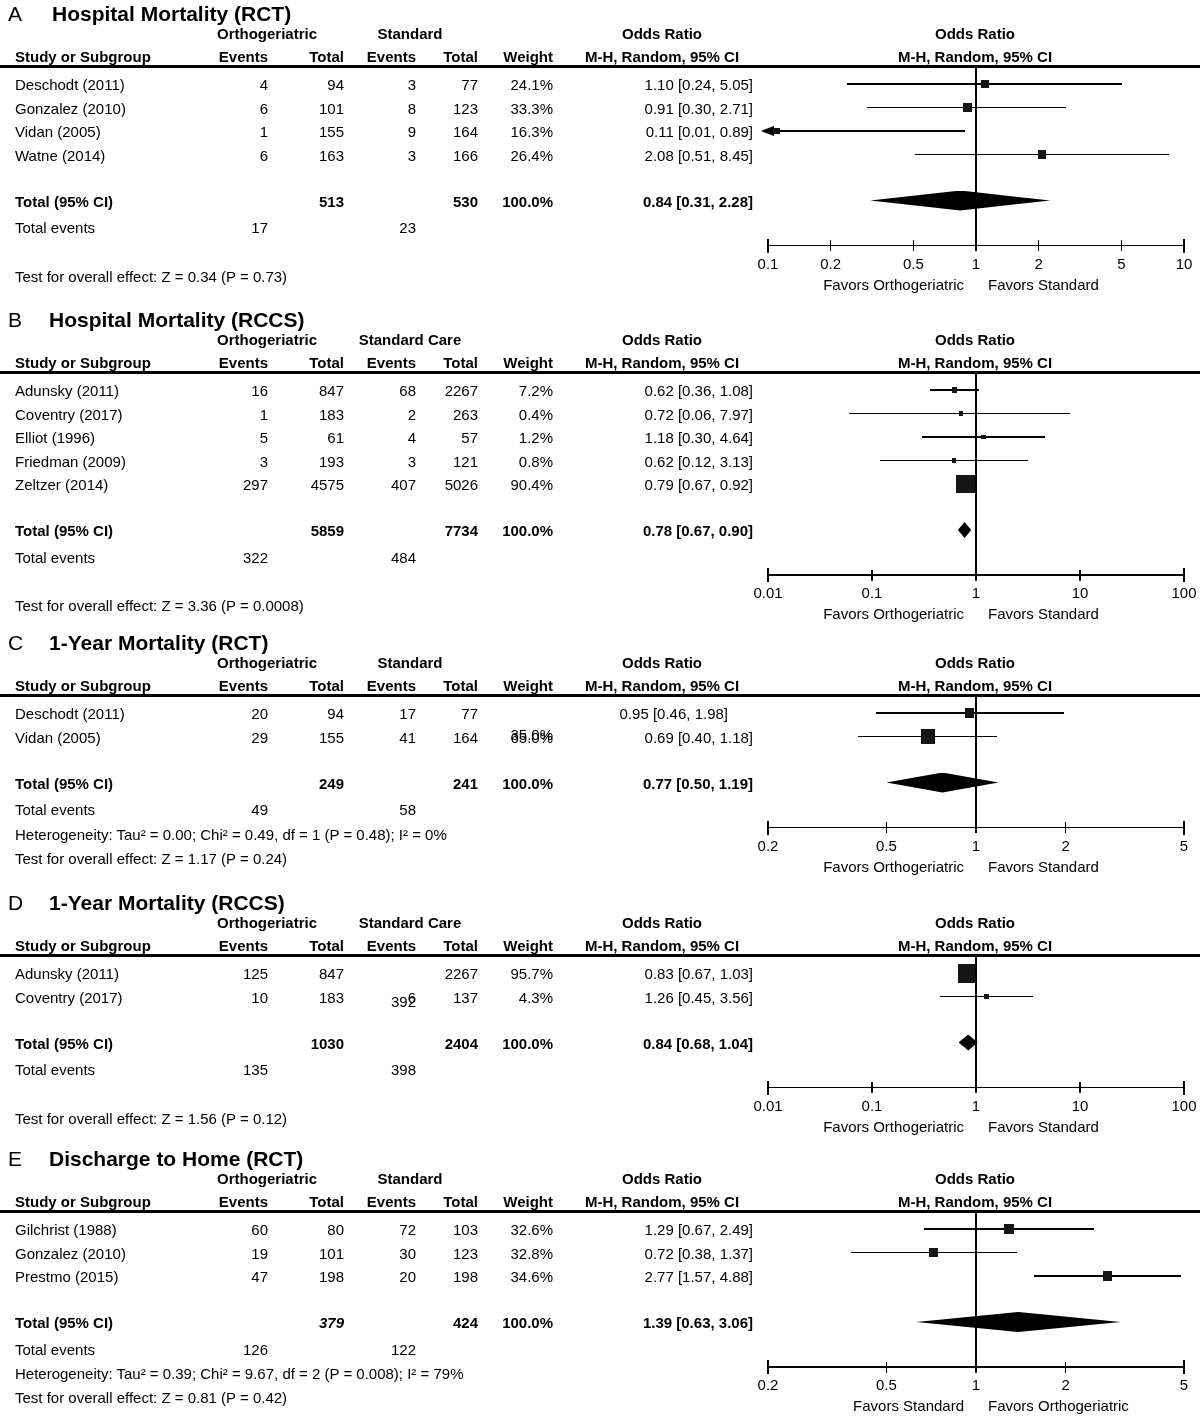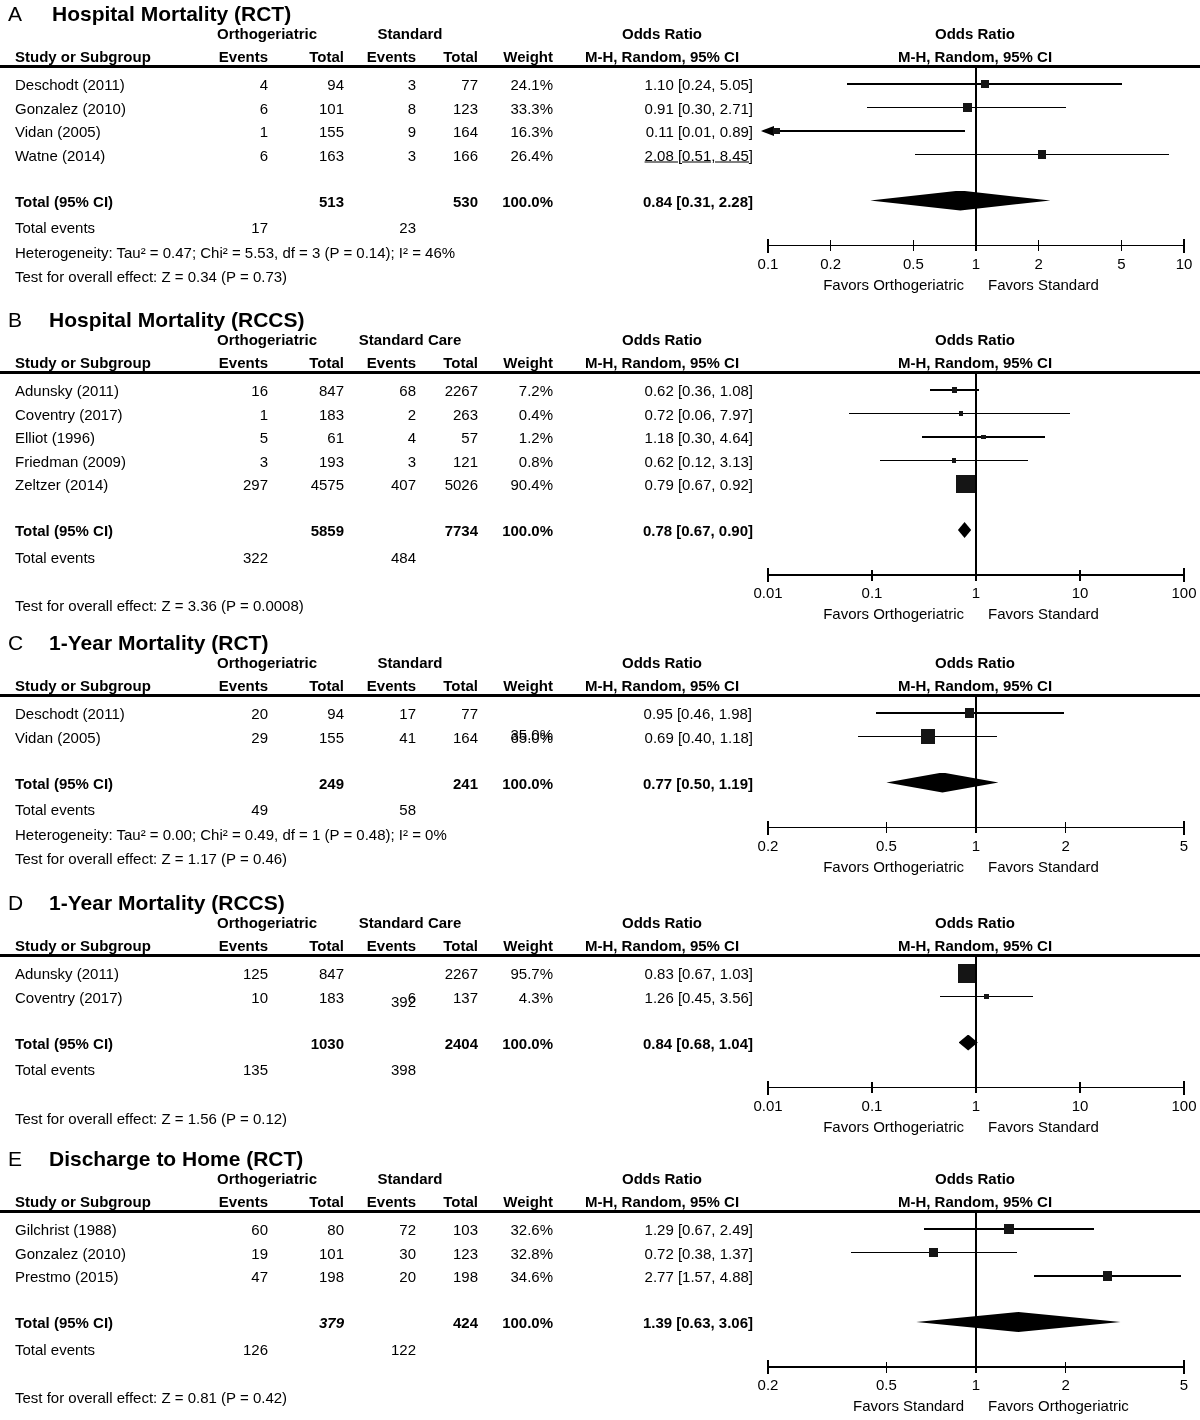--- a/index.html
+++ b/index.html
@@ -64,33 +64,32 @@
     <div class="txt " style="right: 447px; top: 131px;">0.11 [0.01, 0.89]</div>
     <div class="ciline" style="left: 768px; top: 130.25px; width: 197.473px;"></div>
     <div class="arrow-left" style="left: 761px; top: 126px;"></div>
     <div class="sq" style="left: 773.306px; top: 127.696px; width: 6.608px; height: 6.608px;"></div>
     <div class="txt " style="left: 15px; top: 154.5px;">Watne (2014)</div>
     <div class="txt " style="right: 932px; top: 154.5px;">6</div>
     <div class="txt " style="right: 856px; top: 154.5px;">163</div>
     <div class="txt " style="right: 784px; top: 154.5px;">3</div>
     <div class="txt " style="right: 722px; top: 154.5px;">166</div>
     <div class="txt " style="right: 647px; top: 154.5px;">26.4%</div>
-    <div class="txt " style="right: 447px; top: 154.5px; text-decoration: underline;">2.08 [0.51, 8.45]</div>
+    <div class="txt " style="right: 447px; top: 154.5px;">2.08 [0.51, 8.45]</div>
     <div class="ciline" style="left: 915.175px; top: 153.75px; width: 253.612px;"></div>
     <div class="sq" style="left: 1038.05px; top: 150.388px; width: 8.224px; height: 8.224px;"></div>
     <div class="txt bold" style="left: 15px; top: 200.5px;">Total (95% CI)</div>
     <div class="txt bold" style="right: 856px; top: 200.5px;">513</div>
     <div class="txt bold" style="right: 722px; top: 200.5px;">530</div>
     <div class="txt bold" style="right: 647px; top: 200.5px;">100.0%</div>
     <div class="txt bold" style="right: 447px; top: 200.5px;">0.84 [0.31, 2.28]</div>
     <div class="diamond" style="left: 870.203px; top: 190.5px; width: 180.247px; height: 20px;"></div>
     <div class="txt " style="left: 15px; top: 227px;">Total events</div>
     <div class="txt " style="right: 932px; top: 227px;">17</div>
     <div class="txt " style="right: 784px; top: 227px;">23</div>
-    <div class="txt " style="left: 15px; top: 251.5px;">Heterogeneity: Tau² = 0.47; Chi² = 5.53, df = 3 (P = 0.14); I² = 46%</div>
     <div class="txt " style="left: 15px; top: 275.5px;">Test for overall effect: Z = 0.34 (P = 0.73)</div>
     <div class="vline" style="left: 975.25px; top: 68px; height: 177.5px;"></div>
     <div class="axisline" style="left: 768px; top: 244.75px; width: 416px; height: 1.5px;"></div>
     <div class="tick" style="left: 767.25px; top: 238.5px; height: 14px;"></div>
     <div class="txt c " style="left: 768px; top: 262.5px;">0.1</div>
     <div class="tick" style="left: 829.864px; top: 240px; height: 11px;"></div>
     <div class="txt c " style="left: 830.614px; top: 262.5px;">0.2</div>
     <div class="tick" style="left: 912.636px; top: 240px; height: 11px;"></div>
     <div class="txt c " style="left: 913.386px; top: 262.5px;">0.5</div>
     <div class="tick" style="left: 975.25px; top: 240px; height: 11px;"></div>
@@ -201,21 +200,21 @@
     <div class="txt bold" style="right: 647px; top: 685px;">Weight</div>
     <div class="txt c bold" style="left: 662px; top: 685px;">M-H, Random, 95% CI</div>
     <div class="txt c bold" style="left: 975px; top: 685px;">M-H, Random, 95% CI</div>
     <div class="rule" style="left: 0px; top: 694px; width: 1200px; height: 3px;"></div>
     <div class="txt " style="left: 15px; top: 713px;">Deschodt (2011)</div>
     <div class="txt " style="right: 932px; top: 713px;">20</div>
     <div class="txt " style="right: 856px; top: 713px;">94</div>
     <div class="txt " style="right: 784px; top: 713px;">17</div>
     <div class="txt " style="right: 722px; top: 713px;">77</div>
     <div class="txt " style="right: 647px; top: 713px; margin-top: 21px;">35.0%</div>
-    <div class="txt " style="right: 448px; top: 713px; margin-left: 36px;">0.95 [0.46, 1.98]</div>
+    <div class="txt " style="right: 472px; top: 713px; margin-left: 36px;">0.95 [0.46, 1.98]</div>
     <div class="ciline" style="left: 875.643px; top: 712.25px; width: 188.639px;"></div>
     <div class="sq" style="left: 964.571px; top: 708.2px; width: 9.6px; height: 9.6px;"></div>
     <div class="txt " style="left: 15px; top: 736.5px;">Vidan (2005)</div>
     <div class="txt " style="right: 932px; top: 736.5px;">29</div>
     <div class="txt " style="right: 856px; top: 736.5px;">155</div>
     <div class="txt " style="right: 784px; top: 736.5px;">41</div>
     <div class="txt " style="right: 722px; top: 736.5px;">164</div>
     <div class="txt " style="right: 647px; top: 736.5px;">65.0%</div>
     <div class="txt " style="right: 447px; top: 736.5px;">0.69 [0.40, 1.18]</div>
     <div class="ciline" style="left: 857.581px; top: 735.75px; width: 139.81px;"></div>
@@ -223,21 +222,21 @@
     <div class="txt bold" style="left: 15px; top: 782.5px;">Total (95% CI)</div>
     <div class="txt bold" style="right: 856px; top: 782.5px;">249</div>
     <div class="txt bold" style="right: 722px; top: 782.5px;">241</div>
     <div class="txt bold" style="right: 647px; top: 782.5px;">100.0%</div>
     <div class="txt bold" style="right: 447px; top: 782.5px;">0.77 [0.50, 1.19]</div>
     <div class="diamond" style="left: 886.419px; top: 772.5px; width: 112.062px; height: 20px;"></div>
     <div class="txt " style="left: 15px; top: 809px;">Total events</div>
     <div class="txt " style="right: 932px; top: 809px;">49</div>
     <div class="txt " style="right: 784px; top: 809px;">58</div>
     <div class="txt " style="left: 15px; top: 833.5px;">Heterogeneity: Tau² = 0.00; Chi² = 0.49, df = 1 (P = 0.48); I² = 0%</div>
-    <div class="txt " style="left: 15px; top: 857.5px;">Test for overall effect: Z = 1.17 (P = 0.46)</div>
+    <div class="txt " style="left: 15px; top: 857.5px;">Test for overall effect: Z = 1.17 (P = 0.24)</div>
     <div class="vline" style="left: 975.25px; top: 697px; height: 130.5px;"></div>
     <div class="axisline" style="left: 768px; top: 826.75px; width: 416px; height: 1.5px;"></div>
     <div class="tick" style="left: 767.25px; top: 820.5px; height: 14px;"></div>
     <div class="txt c " style="left: 768px; top: 844.5px;">0.2</div>
     <div class="tick" style="left: 885.669px; top: 822px; height: 11px;"></div>
     <div class="txt c " style="left: 886.419px; top: 844.5px;">0.5</div>
     <div class="tick" style="left: 975.25px; top: 822px; height: 11px;"></div>
     <div class="txt c " style="left: 976px; top: 844.5px;">1</div>
     <div class="tick" style="left: 1064.83px; top: 822px; height: 11px;"></div>
     <div class="txt c " style="left: 1065.58px; top: 844.5px;">2</div>
@@ -346,20 +345,21 @@
     <div class="sq" style="left: 1102.91px; top: 1271.23px; width: 9.536px; height: 9.536px;"></div>
     <div class="txt bold" style="left: 15px; top: 1322px;">Total (95% CI)</div>
     <div class="txt bold" style="right: 856px; top: 1322px; font-style: italic;">379</div>
     <div class="txt bold" style="right: 722px; top: 1322px;">424</div>
     <div class="txt bold" style="right: 647px; top: 1322px;">100.0%</div>
     <div class="txt bold" style="right: 447px; top: 1322px;">1.39 [0.63, 3.06]</div>
     <div class="diamond" style="left: 916.288px; top: 1312px; width: 204.254px; height: 20px;"></div>
     <div class="txt " style="left: 15px; top: 1348.5px;">Total events</div>
     <div class="txt " style="right: 932px; top: 1348.5px;">126</div>
     <div class="txt " style="right: 784px; top: 1348.5px;">122</div>
+    <div class="txt " style="left: 15px; top: 1373px;">Heterogeneity: Tau² = 0.39; Chi² = 9.67, df = 2 (P = 0.008); I² = 79%</div>
     <div class="txt " style="left: 15px; top: 1397px;">Test for overall effect: Z = 0.81 (P = 0.42)</div>
     <div class="vline" style="left: 975.25px; top: 1213px; height: 154px;"></div>
     <div class="axisline" style="left: 768px; top: 1366.25px; width: 416px; height: 1.5px;"></div>
     <div class="tick" style="left: 767.25px; top: 1360px; height: 14px;"></div>
     <div class="txt c " style="left: 768px; top: 1384px;">0.2</div>
     <div class="tick" style="left: 885.669px; top: 1361.5px; height: 11px;"></div>
     <div class="txt c " style="left: 886.419px; top: 1384px;">0.5</div>
     <div class="tick" style="left: 975.25px; top: 1361.5px; height: 11px;"></div>
     <div class="txt c " style="left: 976px; top: 1384px;">1</div>
     <div class="tick" style="left: 1064.83px; top: 1361.5px; height: 11px;"></div>

